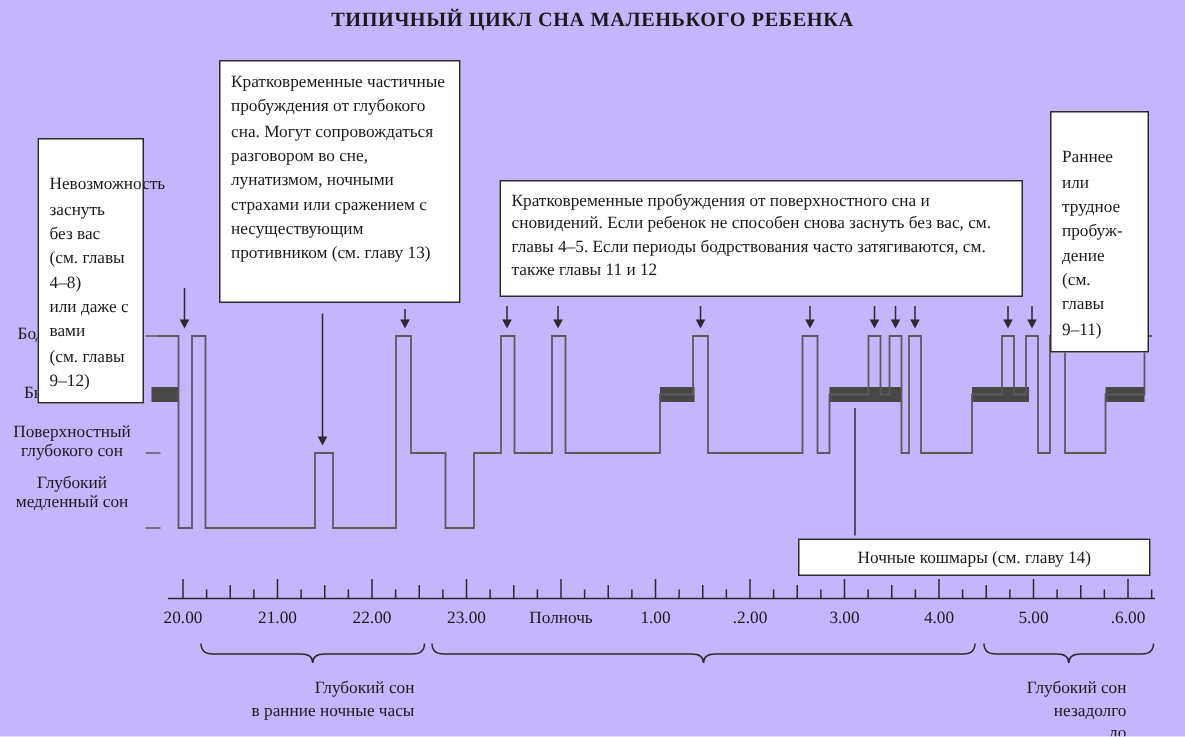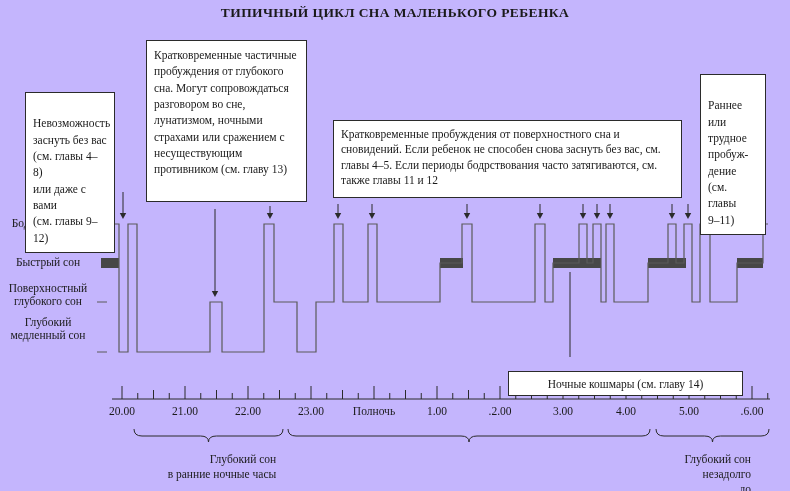--- a/index.html
+++ b/index.html
@@ -121,21 +121,21 @@
       <path d="M 656 429 Q 656 436 664 436 L 704.5 436 Q 712.5 436 712.5 442 Q 712.5 436 720.5 436 L 761 436 Q 769 436 769 429" fill="none" stroke="#2b2b2b" stroke-width="1"></path>
     </svg>
 
   <div class="ylabel" style="top:217px">Бодрствование</div>
   <div class="ylabel" style="top:256px">Быстрый сон</div>
   <div class="ylabel" style="top:282px">Поверхностный
 глубокого сон</div>
   <div class="ylabel" style="top:316px">Глубокий
 медленный сон</div>
 
-  <div class="abox pre" style="left:25px;top:92px;width:90px;">
+  <div class="abox pre" style="left:25px;top:92px;width:71px;">
     <span>Невозможность
 заснуть без вас
 (см. главы 4–8)
 или даже с вами
 (см. главы 9–12)</span>
   </div>
 
   <div class="abox" style="left:146px;top:40px;width:161px;height:162px;">
     <span>Кратковременные частичные пробуждения от глубокого сна. Могут сопровождаться разговором во сне, лунатизмом, ночными страхами или сражением с несуществующим противником (см. главу 13)</span>
   </div>
@@ -147,21 +147,21 @@
   <div class="abox pre" style="left:700px;top:74px;width:66px;">
     <span>Раннее
 или
 трудное
 пробуж-
 дение
 (см. главы
 9–11)</span>
   </div>
 
-  <div class="abox nightmares" style="left:508px;top:359px;width:235px;height:25px;margin-top:12px;">
+  <div class="abox nightmares" style="left:532px;top:359px;width:235px;height:25px;">
     <span>Ночные кошмары (см. главу 14)</span>
   </div>
 
   <div class="blabel" style="left:222px;top:452px;">Глубокий сон
 в ранние ночные часы</div>
   <div class="blabel" style="left:712px;top:452px;">Глубокий сон незадолго
 до пробуждения</div>
 
 </div>
 

